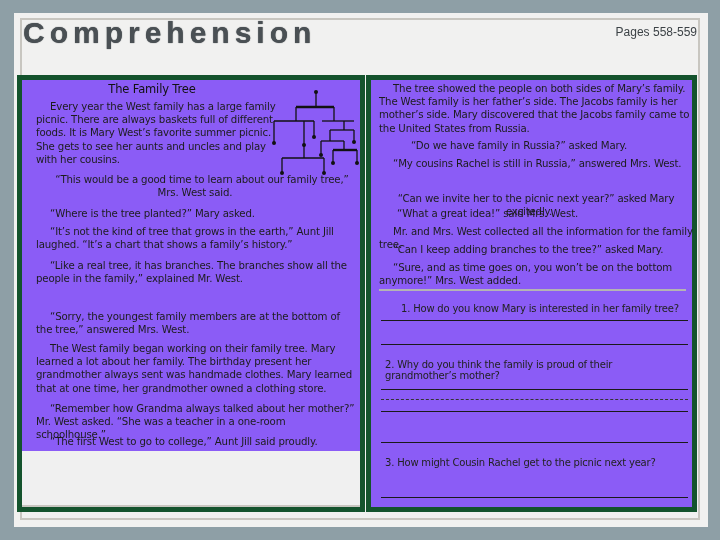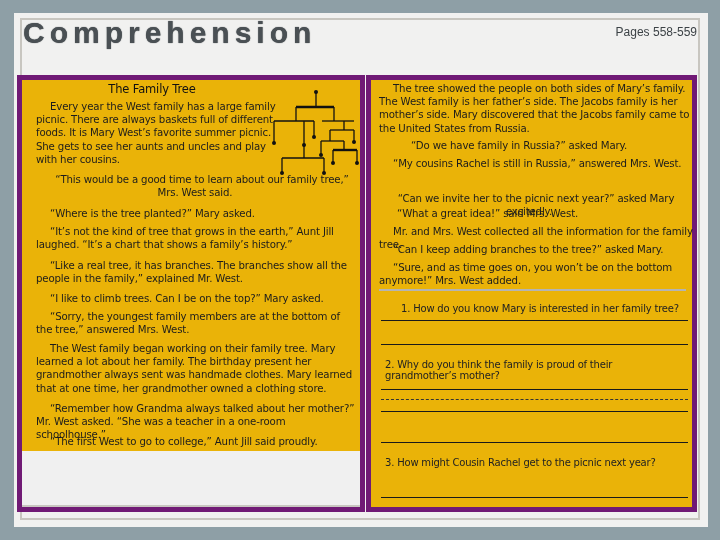--- a/index.html
+++ b/index.html
@@ -22,22 +22,22 @@
     position: absolute; left: 23px; top: 16px;
     font-size: 30px; font-weight: bold; letter-spacing: 5px;
     color: #4a5054;
     text-shadow: 0 0 1px #2f3538;
   }
   .pages {
     position: absolute; right: 23px; top: 25px;
     font-size: 12px; color: #3c4246;
   }
   .panel {
-    position: absolute; background: #eab308;
-    border: 5px solid #701a75;
+    position: absolute; background: #8b5cf6;
+    border: 5px solid #14532d;
   }
   .panel-left { left: 17px; top: 75px; width: 348px; height: 437px; }
   .panel-right { left: 366px; top: 75px; width: 331px; height: 437px; }
   .panel-left .grayfill {
     position: absolute; left: 0; right: 0; top: 371px; bottom: 0;
     background: #f0f0f0;
     border-bottom: 2px solid #c8c6c0;
   }
   .doc-text {
     font-family: "DejaVu Sans", sans-serif;
@@ -111,21 +111,20 @@
       <circle cx="85" cy="78" r="2"></circle>
       <circle cx="50" cy="48" r="0"></circle>
     </g>
   </svg>
 
   <div class="p doc-text indent" style="left:14px; top:20px; width:240px;">Every year the West family has a large family picnic. There are always baskets full of different foods. It is Mary West’s favorite summer picnic. She gets to see her aunts and uncles and play with her cousins.</div>
   <div class="p doc-text indent" style="left:14px; top:93px; width:318px;text-align:center;">“This would be a good time to learn about our family tree,” Mrs. West said.</div>
   <div class="p doc-text indent" style="left:14px; top:127px; width:318px;">“Where is the tree planted?” Mary asked.</div>
   <div class="p doc-text indent" style="left:14px; top:145px; width:318px;">“It’s not the kind of tree that grows in the earth,” Aunt Jill laughed. “It’s a chart that shows a family’s history.”</div>
   <div class="p doc-text indent" style="left:14px; top:179px; width:318px;">“Like a real tree, it has branches. The branches show all the people in the family,” explained Mr. West.</div>
-  <div class="p doc-text indent" style="left:14px; top:212px; width:318px;">“I like to climb trees. Can I be on the top?” Mary asked.</div>
   <div class="p doc-text indent" style="left:14px; top:230px; width:318px;">“Sorry, the youngest family members are at the bottom of the tree,” answered Mrs. West.</div>
   <div class="p doc-text indent" style="left:14px; top:262px; width:318px;">The West family began working on their family tree. Mary learned a lot about her family. The birthday present her grandmother always sent was handmade clothes. Mary learned that at one time, her grandmother owned a clothing store.</div>
   <div class="p doc-text indent" style="left:14px; top:322px; width:320px;">“Remember how Grandma always talked about her mother?” Mr. West asked. “She was a teacher in a one-room schoolhouse.”</div>
   <div class="p doc-text indent" style="left:14px; top:355px; width:318px;">“The first West to go to college,” Aunt Jill said proudly.</div>
 </div>
 
 <div class="panel panel-right">
   <div class="p doc-text indent" style="left:8px; top:2px; width:314px;">The tree showed the people on both sides of Mary’s family. The West family is her father’s side. The Jacobs family is her mother’s side. Mary discovered that the Jacobs family came to the United States from Russia.</div>
   <div class="p doc-text indent" style="left:26px; top:59px; width:314px;">“Do we have family in Russia?” asked Mary.</div>
   <div class="p doc-text indent" style="left:8px; top:77px; width:314px;">“My cousins Rachel is still in Russia,” answered Mrs. West.</div>

